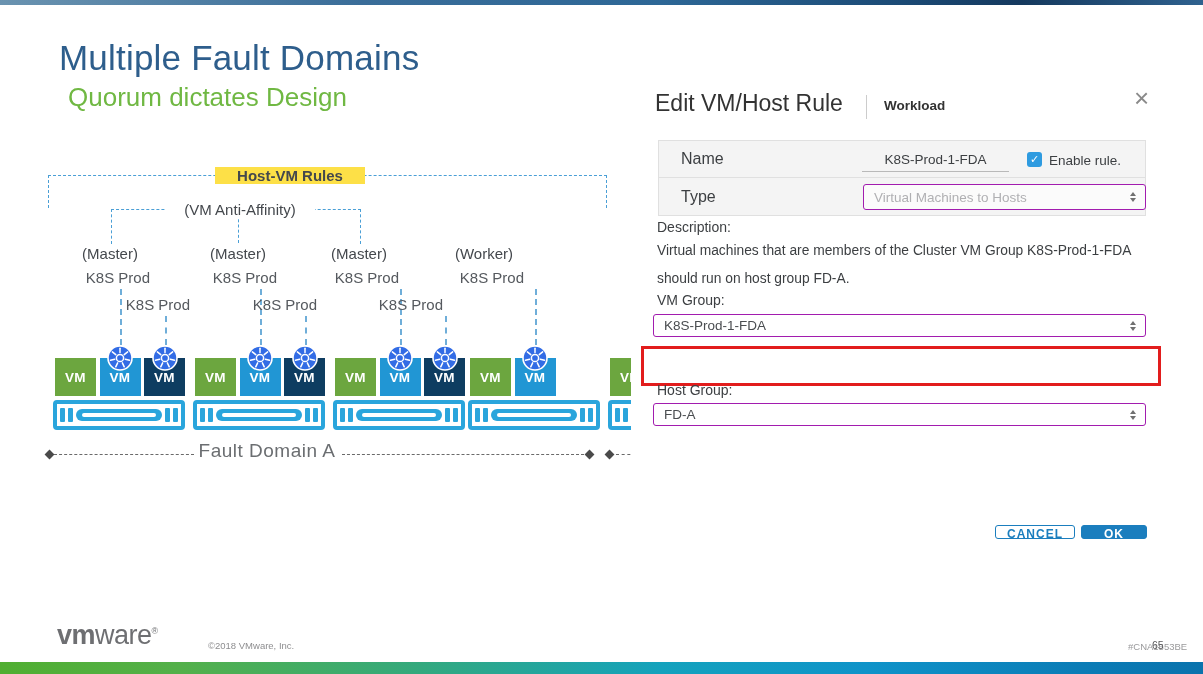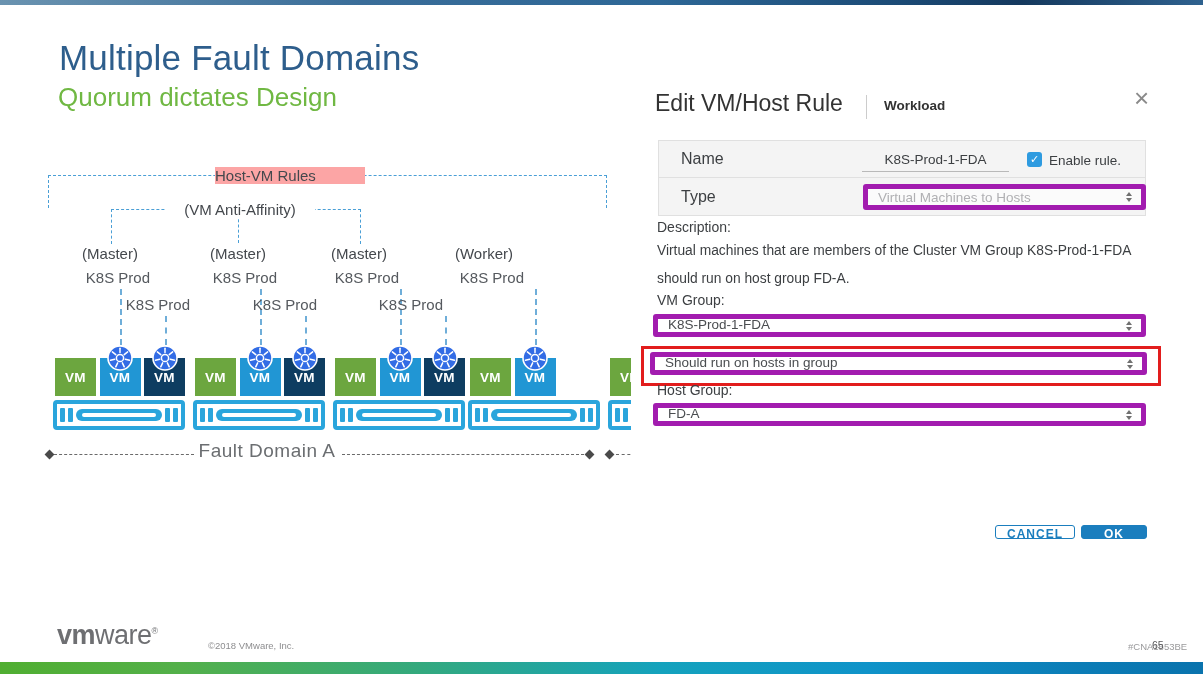--- a/index.html
+++ b/index.html
@@ -4,28 +4,28 @@
 <style>
   html,body{margin:0;padding:0;}
   body{width:1203px;height:674px;overflow:hidden;position:relative;background:#fff;
        font-family:"Liberation Sans", sans-serif;}
   .topbar{position:absolute;left:0;top:0;width:1203px;height:5px;
     background:linear-gradient(90deg,#6a93b0 0%,#3a6d99 30%,#2d6796 55%,#1b4a75 75%,#15395e 85%,#2f628f 100%);}
   .bottombar{position:absolute;left:0;top:662px;width:1203px;height:12px;
     background:linear-gradient(90deg,#50ae31 0%,#53b04a 15%,#33a97e 35%,#14a2bd 55%,#0f93c9 72%,#0b7cb6 90%,#0a73ad 100%);}
   .slide-title{position:absolute;left:59px;top:38px;margin:0;font-size:35px;font-weight:400;
     color:#2E5E8C;letter-spacing:.2px;}
-  .slide-subtitle{position:absolute;left:58px;top:82px;margin:0;font-size:26px;font-weight:400;color:#70B843;}
+  .slide-subtitle{position:absolute;left:68px;top:82px;margin:0;font-size:26px;font-weight:400;color:#70B843;}
 
   
   #diagram{position:absolute;left:40px;top:155px;width:591px;height:315px;overflow:hidden;}
   .bk1{position:absolute;left:8px;top:20px;width:557px;height:32px;
        border:1px dashed #4A9FD6;border-bottom:none;}
-  .bk1-label{position:absolute;left:175px;top:12px;width:150px;text-align:left;background:#fca5a5;
-       font-size:15px;font-weight:400;color:#44484D;}
+  .bk1-label{position:absolute;left:175px;top:12px;width:150px;text-align:center;background:#fde047;
+       font-size:15px;font-weight:700;color:#44484D;}
   .bk2{position:absolute;left:71px;top:54px;width:248px;height:34px;
        border:1px dashed #4A9FD6;border-bottom:none;}
   .bk2-drop{position:absolute;left:198px;top:54px;height:34px;border-left:1px dashed #4A9FD6;}
   .bk2-label{position:absolute;left:125px;top:46px;width:150px;text-align:center;background:#fff;
        font-size:15px;font-weight:500;color:#44484D;}
   .dg-role{position:absolute;width:90px;text-align:center;font-size:15px;font-weight:500;color:#44484D;}
   .dg-pod{position:absolute;width:80px;text-align:right;font-size:15px;color:#55595E;}
   .dg-line{position:absolute;width:0;border-left:2px dashed #6FAED9;}
   .vm{position:absolute;width:41px;height:38px;display:flex;align-items:center;justify-content:center;
       color:#fff;font-size:13.5px;font-weight:700;letter-spacing:.3px;}
@@ -52,21 +52,21 @@
   .row{height:38px;background:#F4F4F4;border:1px solid #E0E0E0;position:relative;
        display:flex;align-items:center;box-sizing:border-box;}
   .row + .row{border-top:none;}
   .row-label{margin-left:22px;font-size:16px;color:#3C3F42;}
   .name-input{position:absolute;left:203px;top:6px;width:147px;height:24px;border:none;outline:none;
       border-bottom:1px solid #b9b9b9;background:transparent;text-align:center;font-size:13.5px;
       color:#3C3F42;font-family:inherit;padding:0;}
   .cb{position:absolute;left:368px;top:11px;width:15px;height:15px;background:#2E9BE0;border-radius:3px;
       color:#fff;font-size:11px;display:flex;align-items:center;justify-content:center;cursor:pointer;}
   .cb-label{position:absolute;left:390px;top:12px;font-size:13.5px;color:#3C3F42;}
-  .select{border:5px solid #a21caf;border-radius:3px;background:#fff;display:flex;align-items:flex-end;
+  .select{border:1px solid #a21caf;border-radius:3px;background:#fff;display:flex;align-items:center;
       padding:0 10px;font-size:13.5px;color:#4A4D50;position:absolute;box-sizing:border-box;cursor:pointer;}
   .select .stepper{position:absolute;right:9px;top:50%;transform:translateY(-50%);
       display:flex;flex-direction:column;gap:2px;}
   .stepper i{display:block;width:0;height:0;border-left:3.5px solid transparent;border-right:3.5px solid transparent;}
   .stepper .up{border-bottom:4px solid #707070;}
   .stepper .dn{border-top:4px solid #707070;}
   .type-select{left:204px;top:6px;width:283px;height:26px;background:#fbfbfb;color:#B0B0B3;}
   .dlg-label{position:absolute;left:25px;font-size:14px;color:#3C3F42;}
   .desc-line{position:absolute;left:25px;font-size:13.8px;color:#3C3F42;}
   .sel-vmgroup{left:21px;top:229px;width:493px;height:23px;}
@@ -283,27 +283,20 @@
   <div class="dlg-label" style="top:207px">VM Group:</div>
   <div class="select sel-vmgroup">
     <span>K8S-Prod-1-FDA</span>
     <span class="stepper">
         <i class="up"></i>
         <i class="dn"></i>
       </span>
   </div>
 
   <div class="redbox"></div>
-  <div class="select sel-rule">
-    <span>Should run on hosts in group</span>
-    <span class="stepper">
-        <i class="up"></i>
-        <i class="dn"></i>
-      </span>
-  </div>
 
   <div class="dlg-label" style="top:297px">Host Group:</div>
   <div class="select sel-host">
     <span>FD-A</span>
     <span class="stepper">
         <i class="up"></i>
         <i class="dn"></i>
       </span>
   </div>
 

